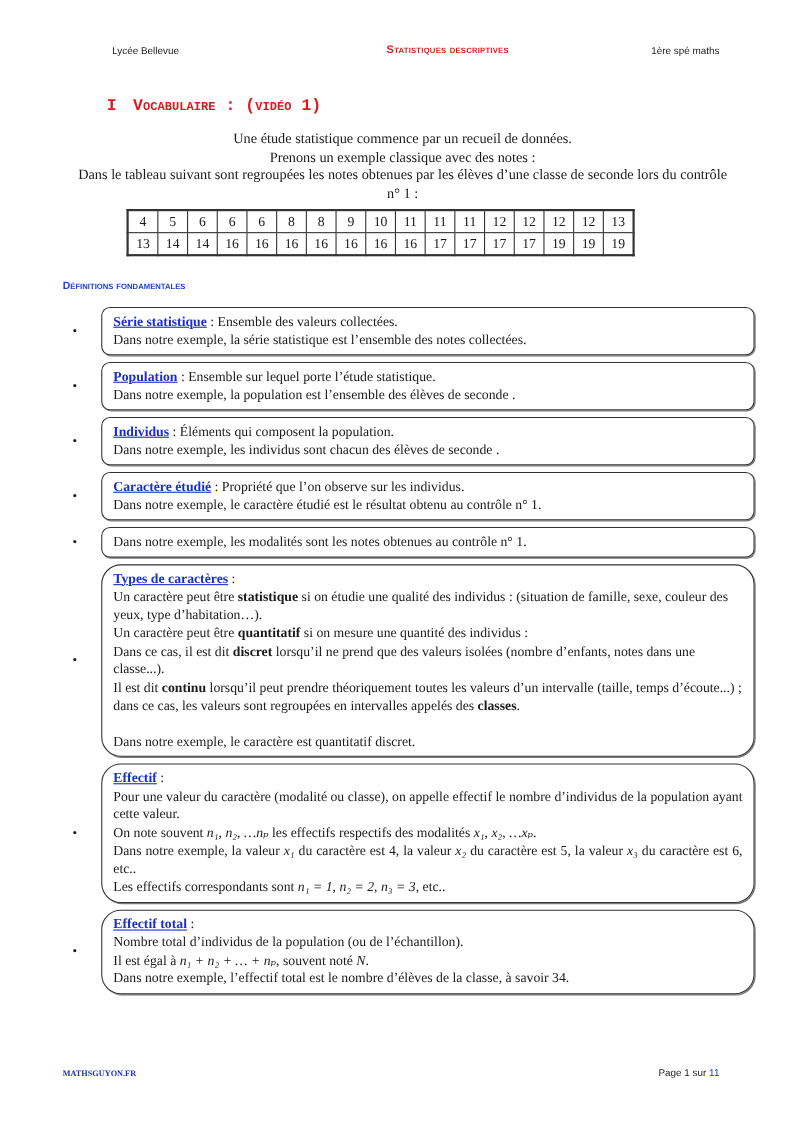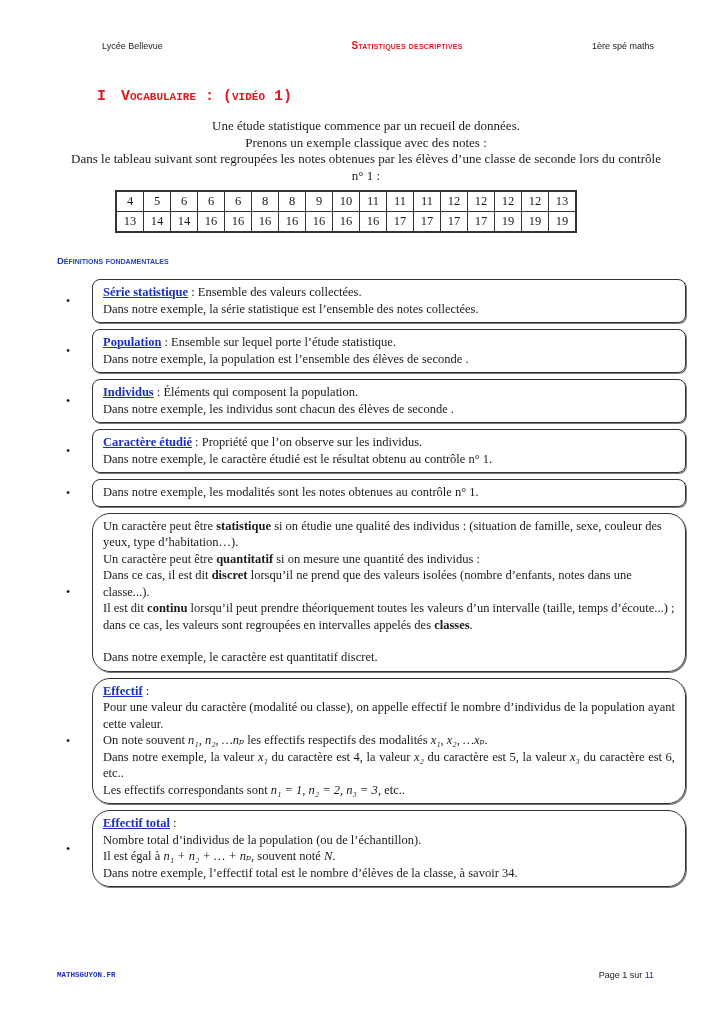--- a/index.html
+++ b/index.html
@@ -16,21 +16,21 @@
   table.notes { border:2px solid #333; }
   .subsec { position:absolute; top:255px; left:57px; font-family:"Liberation Sans", sans-serif; color:#1f3fc4; font-weight:bold; font-size:9.5px; font-variant:small-caps; }
   .defs { position:absolute; left:66px; top:279px; width:620px; }
   .def { position:relative; margin-bottom:6px; }
   .bullet { position:absolute; left:0; top:50%; transform:translateY(-50%); font-size:12px; }
   .box { margin-left:26px; border:1.3px solid #333; border-radius:8px; padding:4px 10px 5px 10px; font-size:12.5px; line-height:16.5px; width:572px; box-shadow:1px 1px 0 #777; }
   .box.round { border-radius:18px; }
   .term { color:#1a2fc8; font-weight:bold; text-decoration:underline; text-decoration-thickness:1px; }
   .bold { font-weight:bold; }
   .math { font-style:italic; }
-  .footer-left { position:absolute; top:971px; left:57px; font-family:Liberation Mono, monospace; font-size:7.5px; color:#1a2fc8; font-weight:bold; }
+  .footer-left { position:absolute; top:971px; left:57px; font-family:Liberation Serif, serif; font-size:7.5px; color:#1a2fc8; font-weight:bold; }
   .footer-right { position:absolute; top:970px; right:70px; font-family:"Liberation Sans", sans-serif; font-size:9px; color:#222;text-align:right; }
   .footer-right .total { color:#1a2fc8; }
 </style>
 </head>
 <body>
 
 <div class="hdr hdr-left">Lycée Bellevue</div>
 <div class="hdr hdr-center">Statistiques descriptives</div>
 <div class="hdr hdr-right">1ère spé maths</div>
 
@@ -126,20 +126,21 @@
   <div class="def">
     <span class="bullet">•</span>
     <div class="box">
       <div>Dans notre exemple, les modalités sont les notes obtenues au contrôle n° 1.</div>
     </div>
   </div>
 
   <div class="def">
     <span class="bullet">•</span>
     <div class="box round">
+      <div><span class="term">Types de caractères</span><span> :</span></div>
       <div><span>Un caractère peut être </span><span class="bold">statistique</span><span> si on étudie une qualité des individus : (situation de famille, sexe, couleur des yeux, type d’habitation…).</span></div>
       <div><span>Un caractère peut être </span><span class="bold">quantitatif</span><span> si on mesure une quantité des individus :</span></div>
       <div><span>Dans ce cas, il est dit </span><span class="bold">discret</span><span> lorsqu’il ne prend que des valeurs isolées (nombre d’enfants, notes dans une classe...).</span></div>
       <div><span>Il est dit </span><span class="bold">continu</span><span> lorsqu’il peut prendre théoriquement toutes les valeurs d’un intervalle (taille, temps d’écoute...) ; dans ce cas, les valeurs sont regroupées en intervalles appelés des </span><span class="bold">classes</span><span>.</span></div>
       <div style="height:16px"></div>
       <div>Dans notre exemple, le caractère est quantitatif discret.</div>
     </div>
   </div>
 
   <div class="def">

